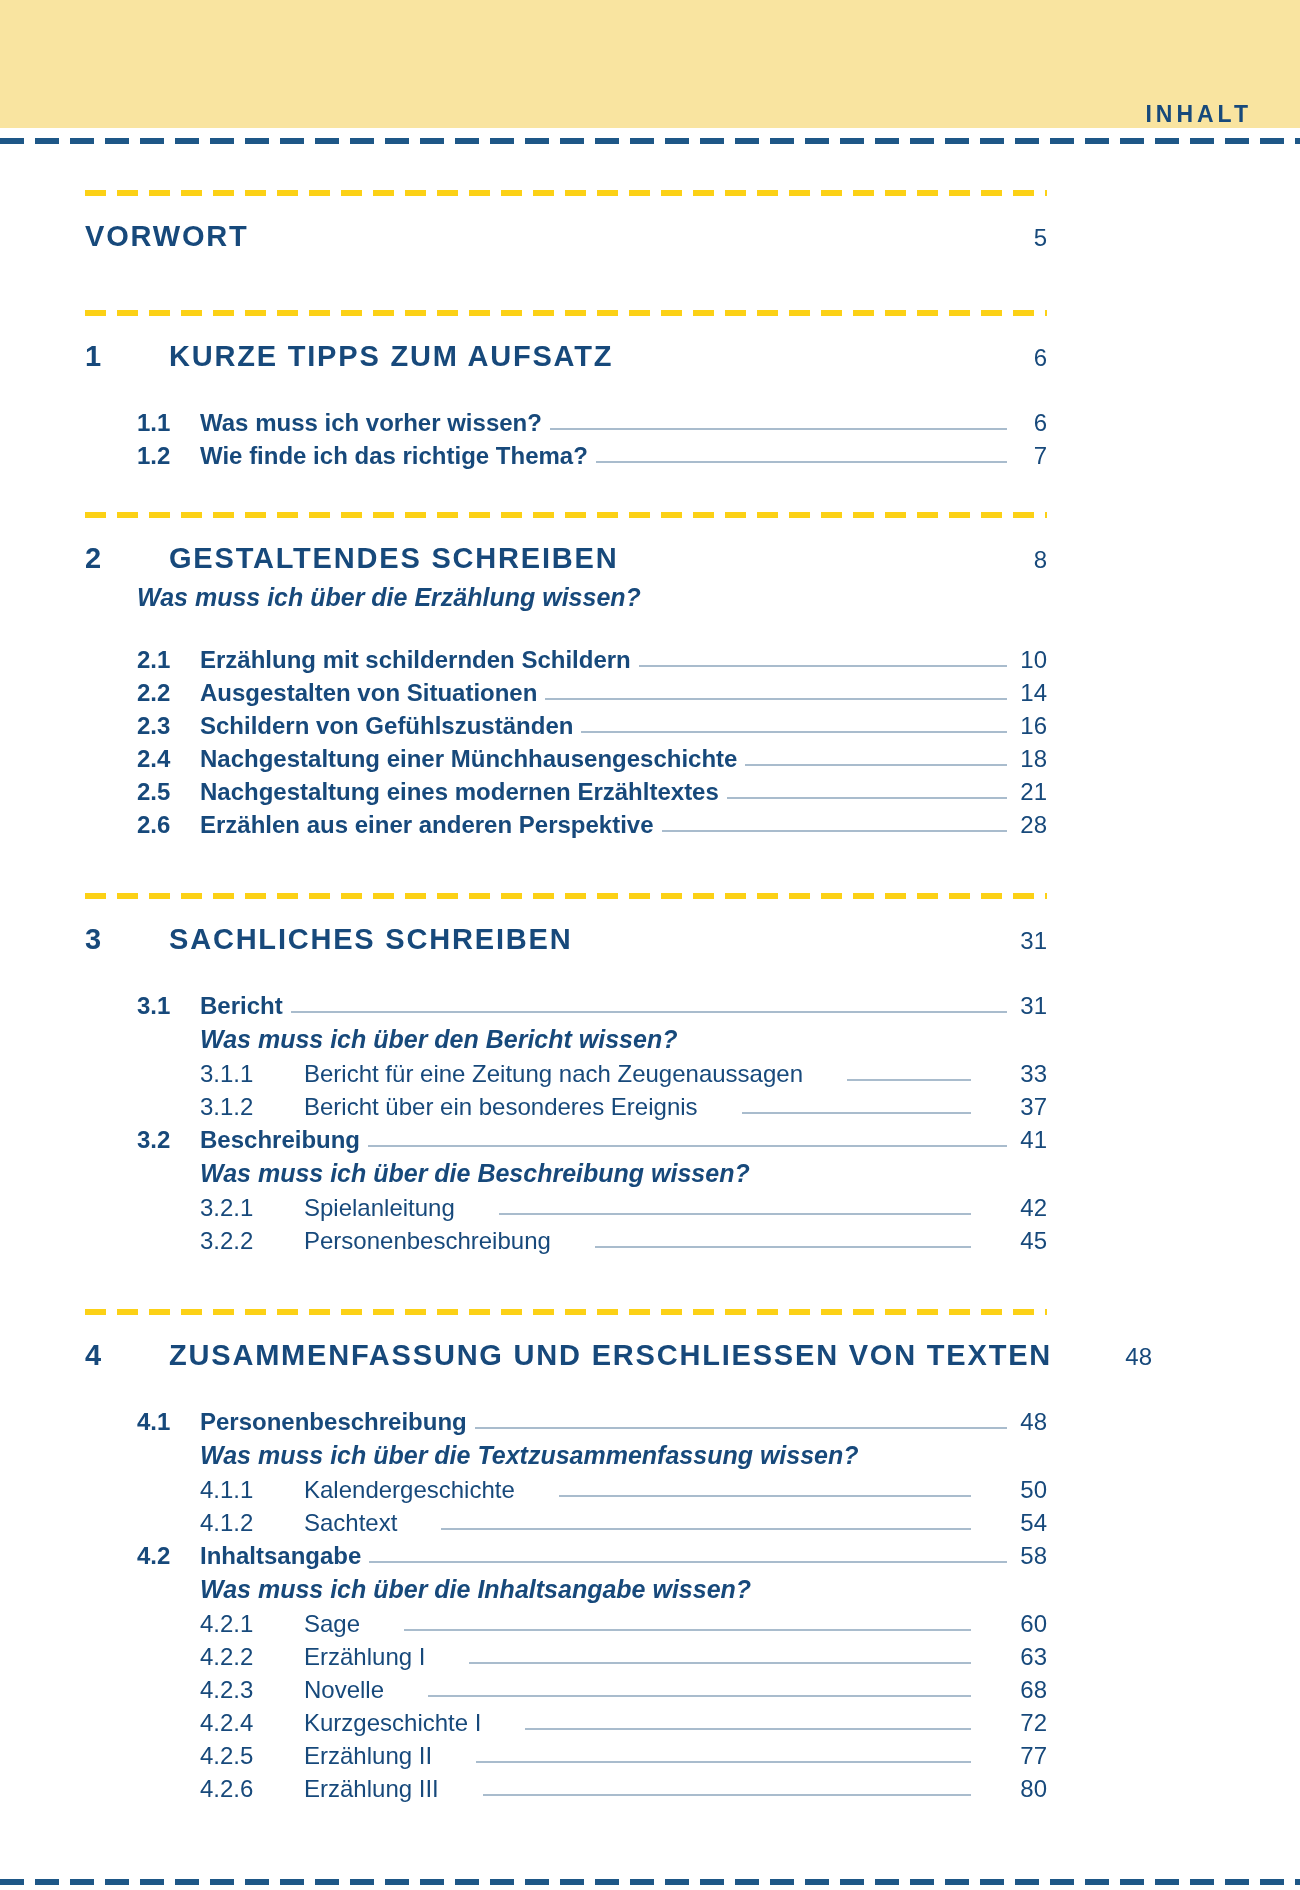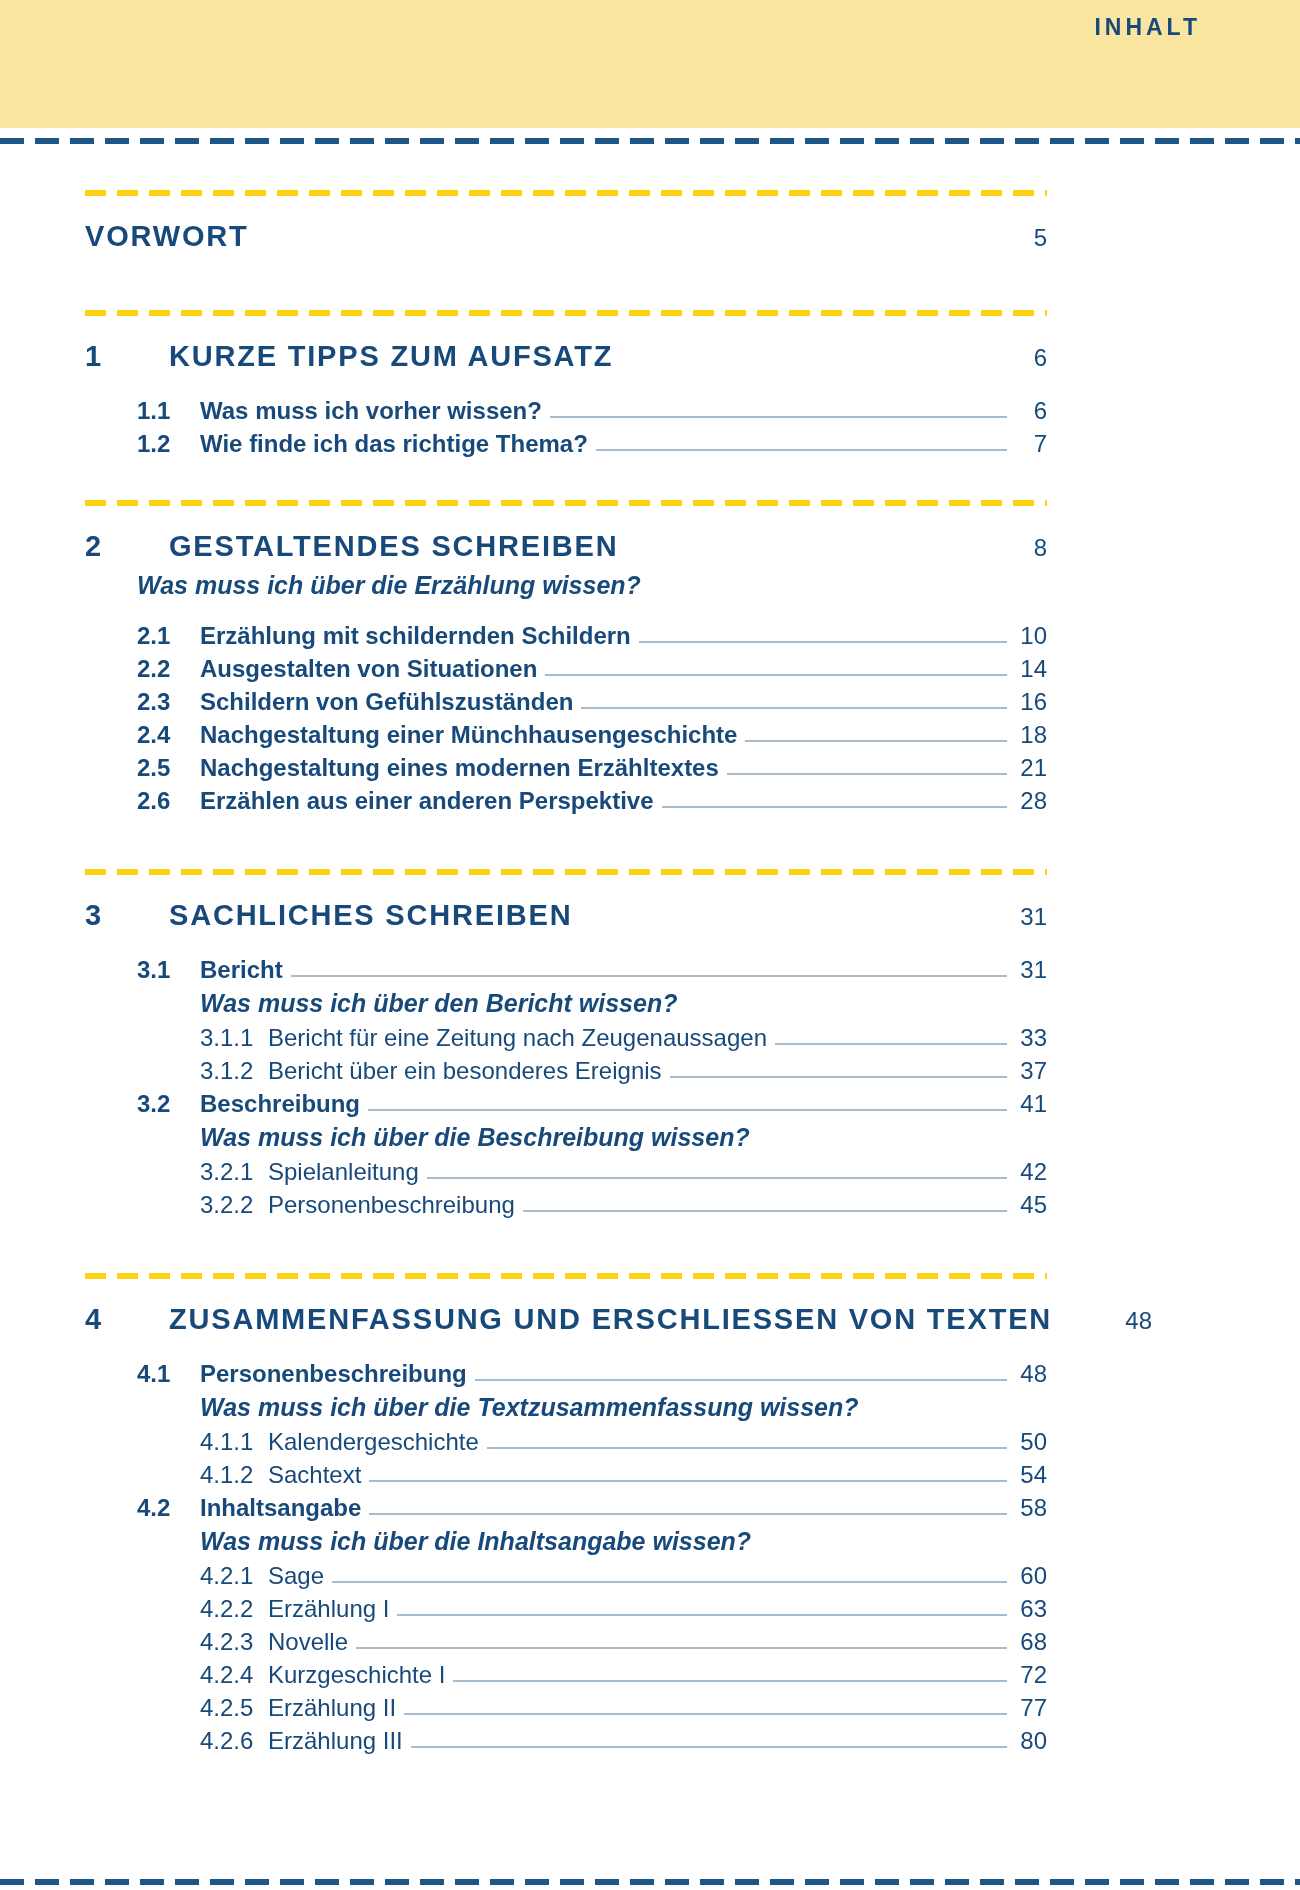--- a/index.html
+++ b/index.html
@@ -4,22 +4,22 @@
 <title>INHALT</title>
 <style>
   html,body{margin:0;padding:0;}
   body{
     width:1300px;height:1890px;position:relative;overflow:hidden;
     background:#ffffff;color:var(--navy,#17497B);
     font-family:"Liberation Sans","DejaVu Sans",sans-serif;
   }
   .band{
     height:128px;background:var(--band,#F9E4A0);
-    display:flex;align-items:flex-start;justify-content:flex-end;
-    padding-right:99px;box-sizing:border-box;
+    display:flex;align-items:flex-end;justify-content:flex-end;
+    padding-right:48px;box-sizing:border-box;
   }
   .band .hdr{
     font-size:23px;font-weight:bold;letter-spacing:4px;margin-top:14px;
   }
   .dash-blue{
     height:6px;
     background:repeating-linear-gradient(90deg,var(--blueDash,#1E5787) 0 24px,transparent 24px 35px);
   }
   .top-dash{margin-top:10px;}
   .bottom-dash{position:absolute;left:0;right:0;bottom:5px;}
@@ -33,26 +33,26 @@
   .heading-row{
     display:flex;align-items:baseline;margin-top:20px;line-height:40px;
     font-weight:bold;font-size:29px;letter-spacing:1.8px;white-space:nowrap;gap:32px;
   }
   .h-num{width:52px;flex:none;}
   .heading-row .spacer{flex:1;}
   .h-page{flex:none;min-width:36px;text-align:right;font-weight:normal;font-size:24px;letter-spacing:0;}
   .subtitle{font-style:italic;font-weight:bold;font-size:25px;line-height:35px;}
   .subtitle.ind1{padding-left:52px;}
   .subtitle.ind2{padding-left:115px;}
-  .entries{margin-top:16px;}
+  .entries{margin-top:28px;}
   .row{display:flex;align-items:flex-end;line-height:33px;font-size:24px;white-space:nowrap;}
   .row .num{flex:none;}
   .row.l2{padding-left:52px;font-weight:bold;}
   .row.l2 .num{width:63px;}
-  .row.l3{padding-left:115px;font-weight:normal;}
+  .row.l3{padding-left:115px;font-weight:normal;gap:36px;}
   .row.l3 .num{width:68px;}
   .leader{flex:1;border-bottom:2px solid var(--leader,#A9BCCD);margin:0 4px 9px 8px;}
   .pg{flex:none;min-width:36px;text-align:right;font-weight:normal;}
 </style>
 </head>
 <body style="--band: #F9E4A0; --navy: #17497B; --blueDash: #1E5787; --yellowDash: #FCD116; --leader: #A9BCCD;">
 
 <header class="band">
   <div class="hdr">INHALT</div>
 </header>

